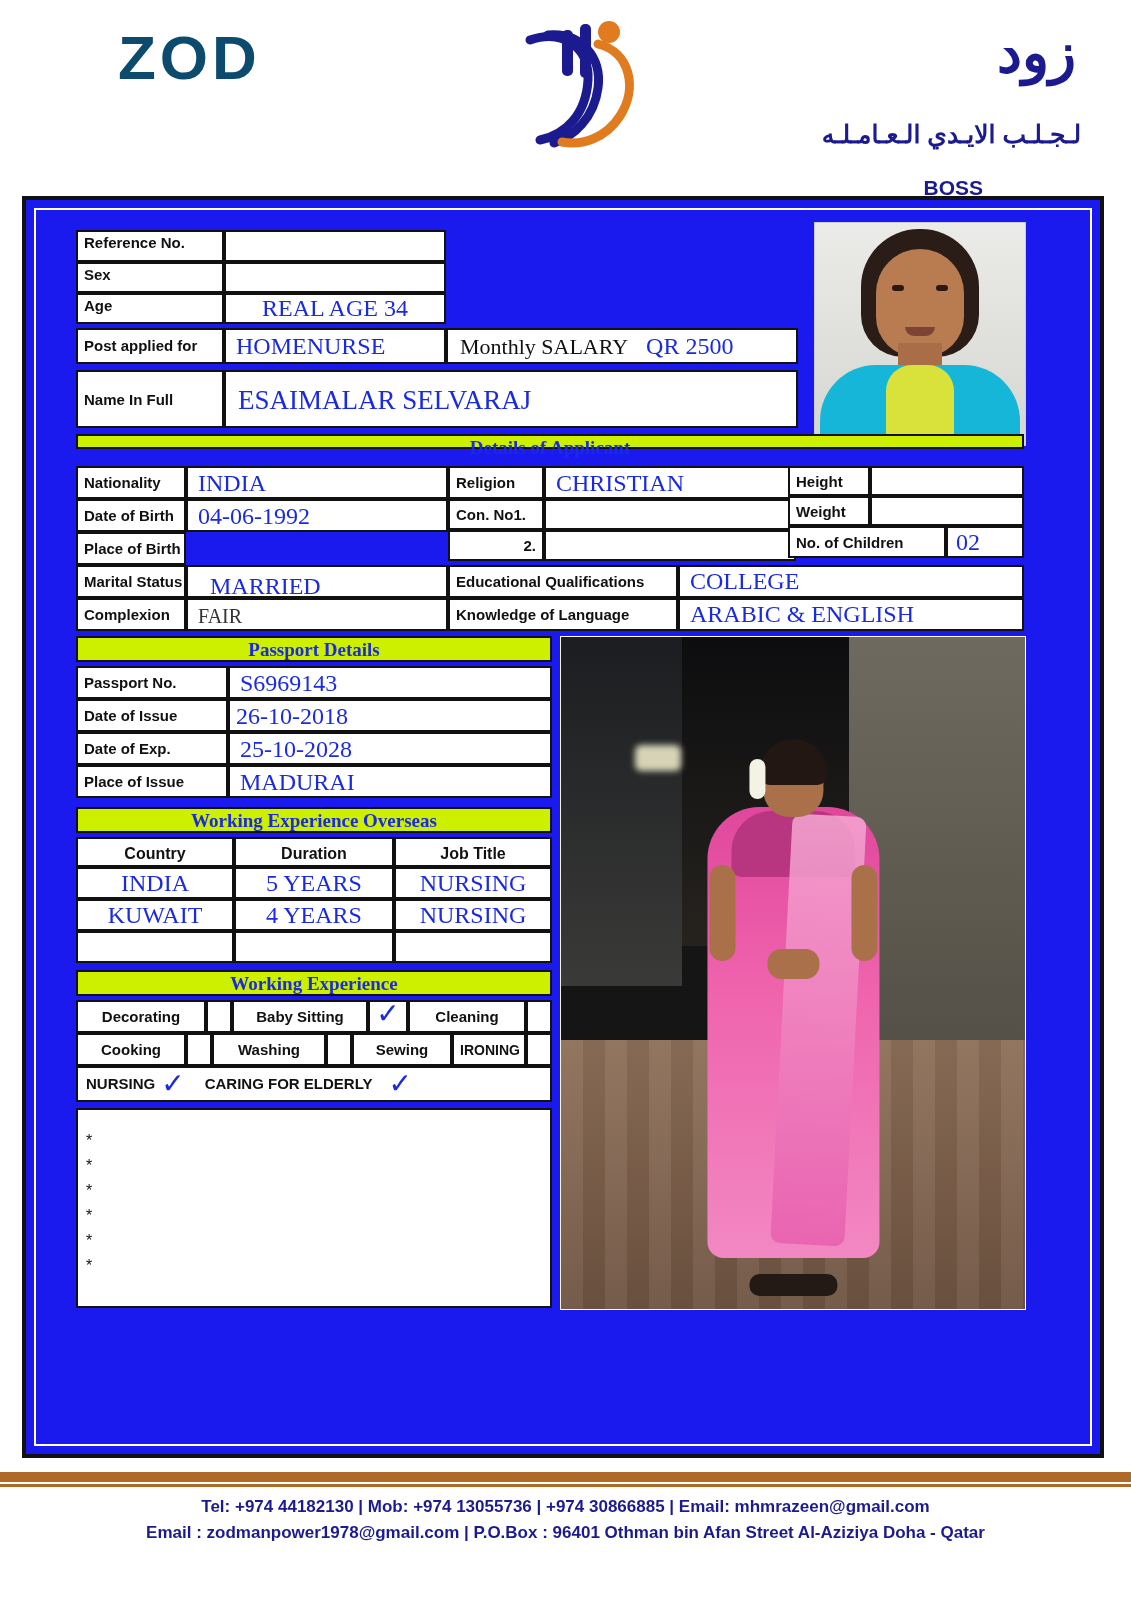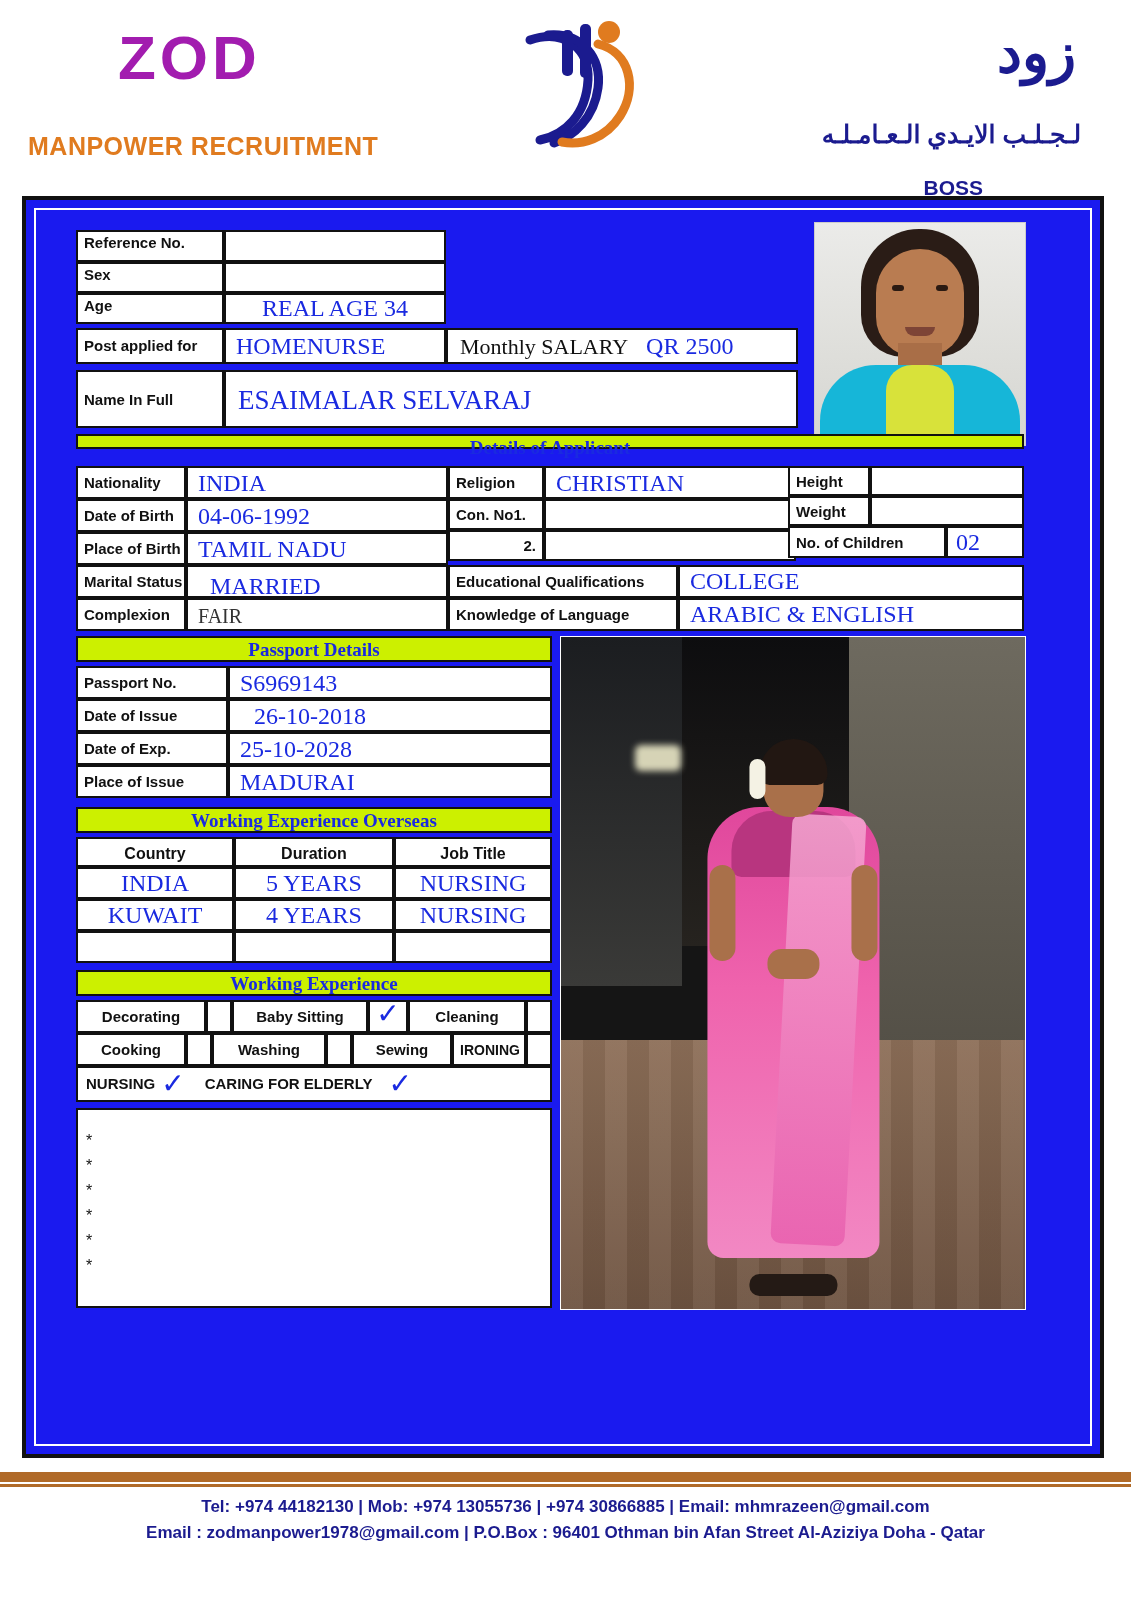--- a/index.html
+++ b/index.html
@@ -20,21 +20,21 @@
     position: relative;
     height: 185px;
     width: 1131px;
   }
   .brand-zod {
     position: absolute;
     left: 118px;
     top: 22px;
     font-size: 62px;
     font-weight: bold;
-    color: #a21caf;
+    color: #0c4a6e;
     letter-spacing: 4px;
     font-family: "Liberation Sans", sans-serif;
   }
   .brand-sub {
     position: absolute;
     left: 28px;
     top: 132px;
     font-size: 25px;
     font-weight: bold;
     color: #e07b1f;
@@ -283,21 +283,20 @@
     color: #111111;
     line-height: 25px;
     padding-left: 8px;
   }
 </style>
 </head>
 <body>
 
 <div class="header">
   <div class="brand-zod">ZOD</div>
-  <div class="brand-sub">MANPOWER RECRUITMENT</div>
 
   <div class="logo-mark">
     <svg width="215" height="150" viewBox="0 0 215 150">
       <g fill="none" stroke="#1b1b8f" stroke-width="9" stroke-linecap="round">
         <path d="M60 30 C 95 18, 120 40, 118 70 C 116 105, 95 125, 70 130"></path>
         <path d="M78 25 C 112 22, 132 48, 128 78 C 124 108, 104 126, 84 133"></path>
       </g>
       <g fill="#1b1b8f">
         <rect x="92" y="20" width="11" height="46" rx="5"></rect>
         <rect x="110" y="14" width="11" height="54" rx="5"></rect>
@@ -383,23 +382,20 @@
   <div class="cellbox" style="left:50px; top:299px; width:110px; height:33px;">
       <div class="lbl" style="padding-top:7px;">Date of Birth</div>
     </div>
   <div class="cellbox" style="left:160px; top:299px; width:262px; height:33px;">
       <div class="val-blue" style="padding:2px 10px;">04-06-1992</div>
     </div>
 
   <div class="cellbox" style="left:50px; top:332px; width:110px; height:33px;">
       <div class="lbl" style="padding-top:7px;">Place of Birth</div>
     </div>
-  <div class="cellbox" style="left:160px; top:332px; width:262px; height:33px;">
-      <div class="val-blue" style="padding:2px 10px;">TAMIL NADU</div>
-    </div>
 
   <div class="cellbox" style="left:50px; top:365px; width:110px; height:33px;">
       <div class="lbl" style="padding-top:7px;">Marital Status</div>
     </div>
   <div class="cellbox" style="left:160px; top:365px; width:262px; height:33px;">
       <div class="val-blue" style="padding:0 22px;margin-top:6px;">MARRIED</div>
     </div>
 
   <div class="cellbox" style="left:50px; top:398px; width:110px; height:33px;">
       <div class="lbl" style="padding-top:7px;">Complexion</div>
@@ -470,21 +466,21 @@
       <div class="lbl" style="padding-top:7px;">Passport No.</div>
     </div>
   <div class="cellbox" style="left:202px; top:466px; width:324px; height:33px;">
       <div class="val-blue" style="padding:2px 10px;">S6969143</div>
     </div>
 
   <div class="cellbox" style="left:50px; top:499px; width:152px; height:33px;">
       <div class="lbl" style="padding-top:7px;">Date of Issue</div>
     </div>
   <div class="cellbox" style="left:202px; top:499px; width:324px; height:33px;">
-      <div class="val-blue" style="padding:2px 24px;">26-10-2018</div>
+      <div class="val-blue" style="padding:2px 6px;">26-10-2018</div>
     </div>
 
   <div class="cellbox" style="left:50px; top:532px; width:152px; height:33px;">
       <div class="lbl" style="padding-top:7px;">Date of Exp.</div>
     </div>
   <div class="cellbox" style="left:202px; top:532px; width:324px; height:33px;">
       <div class="val-blue" style="padding:2px 10px;">25-10-2028</div>
     </div>
 
   <div class="cellbox" style="left:50px; top:565px; width:152px; height:33px;">

